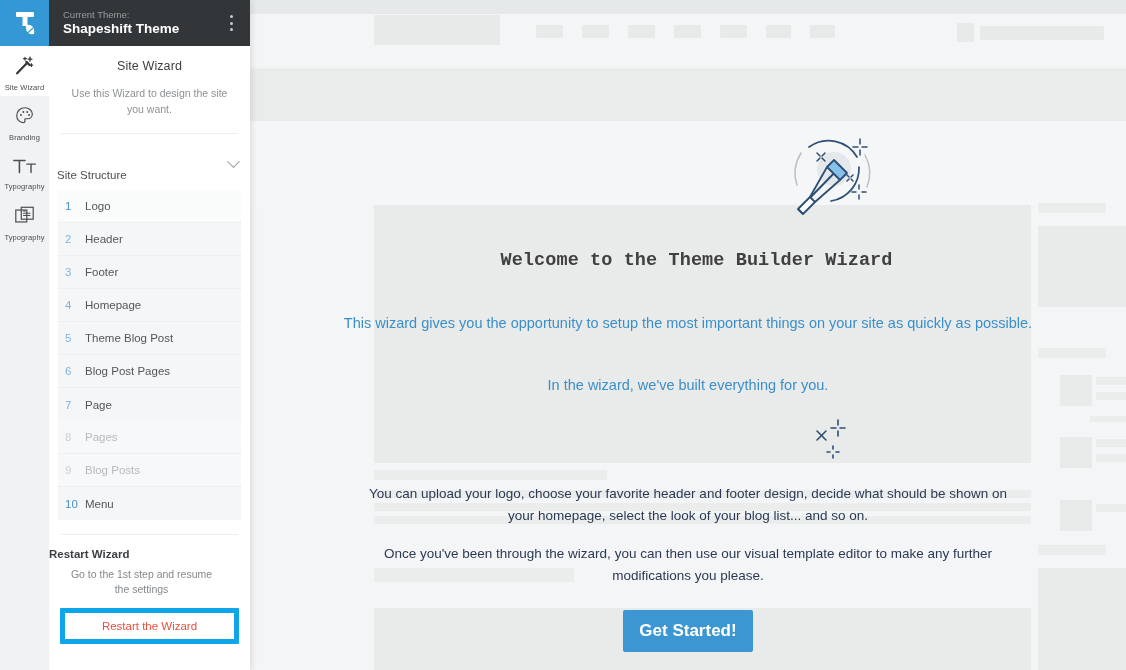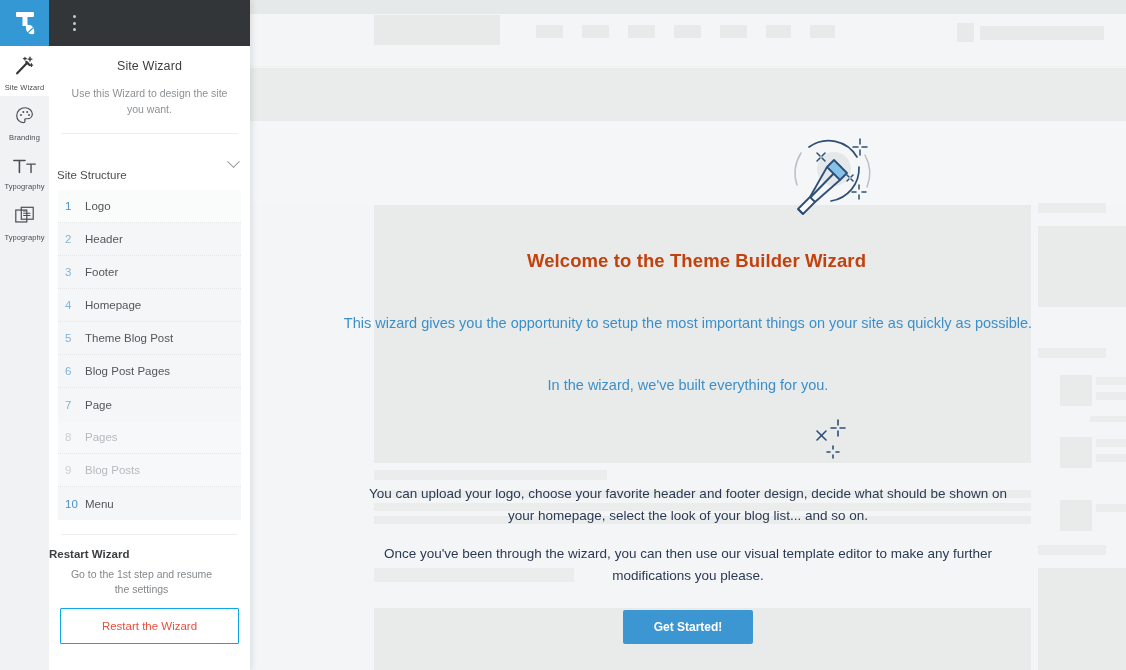--- a/index.html
+++ b/index.html
@@ -113,21 +113,21 @@
   .restart-title {
     text-align: left; font-size: 11.5px; color: #3c3f42;
     font-weight: bold; padding-top: 13px;
   }
   .restart-sub {
     text-align: center; font-size: 10.5px; color: #84888c;
     line-height: 15px; padding: 7px 36px 0 20px;
   }
   .restart-btn {
     margin: 11px 11px 0 11px; height: 36px;
-    border: 1px solid #0ea5e9; background: #ffffff;
+    border: 5px solid #0ea5e9; background: #ffffff;
     color: #e7503c; font-size: 11.5px;
     display: flex; align-items: center; justify-content: center;
     cursor: pointer; border-radius: 1px;
   }
 
   
   .preview {
     flex: 1 1 auto; height: 670px;
     background: #f4f5f7; position: relative; overflow: hidden;
   }
@@ -176,22 +176,22 @@
   
   .overlay {
     position: absolute; left: 0; top: 0; right: 0; bottom: 0;
     pointer-events: none;
   }
   .wand { position: absolute; left: 529px; top: 127px; width: 100px; height: 100px; pointer-events: auto; }
   .sparkles { position: absolute; left: 547px; top: 418px; width: 60px; height: 42px; }
 
   .welcome-h {
     position: absolute; left: 17px; right: 0; top: 250px;
-    text-align: center; font-size: 18.5px; color: #c2410c;
-    font-weight: bold; letter-spacing: .1px;
+    text-align: center; font-size: 18.5px; color: #404040;
+    font-weight: bold; letter-spacing: .1px; font-family: Liberation Mono, monospace;
   }
   .para-a {
     position: absolute; left: 50%; transform: translateX(-50%);
     top: 312px; width: 700px; text-align: center;
     font-size: 14.5px; line-height: 22.5px; color: #3b8fc9;
   }
   .para-b {
     position: absolute; left: 50%; transform: translateX(-50%);
     top: 374px; width: 700px; text-align: center;
     font-size: 14.5px; line-height: 22.5px; color: #3b8fc9;
@@ -201,23 +201,23 @@
     top: 483px; width: 640px; text-align: center;
     font-size: 13.5px; line-height: 22px; color: #2b3a52;
   }
   .para-d {
     position: absolute; left: 50%; transform: translateX(-50%);
     top: 543px; width: 640px; text-align: center;
     font-size: 13.5px; line-height: 22px; color: #2b3a52;
   }
   .cta {
     position: absolute; left: 50%; transform: translateX(-50%);
-    top: 610px; width: 130px; height: 34px;
+    top: 610px; width: 130px; height: 42px;
     background: #3b96d2; color: #fff; border: none;
-    font-size: 12px; font-weight: bold;
+    font-size: 17px; font-weight: bold;
     font-family: "Liberation Sans", sans-serif;
     cursor: pointer; pointer-events: auto; border-radius: 2px;
   }
 </style>
 </head>
 <body>
 
 <div id="app">
 
   <div class="rail">
@@ -275,20 +275,24 @@
         </svg>
       </span>
       <span class="rail-label">Typography</span>
     </div>
 
     <div class="rail-spacer"></div>
   </div>
 
   <div class="panel">
     <div class="panel-topbar">
+      <div class="tt">
+        <div class="cur-theme-label">Current Theme:</div>
+        <div class="cur-theme-name">Shapeshift Theme</div>
+      </div>
       <div class="kebab">
           <i></i>
           <i></i>
           <i></i>
         </div>
     </div>
 
     <div class="panel-title">Site Wizard</div>
     <div class="panel-sub">Use this Wizard to design the site you want.</div>
     <div class="panel-divider"></div>

